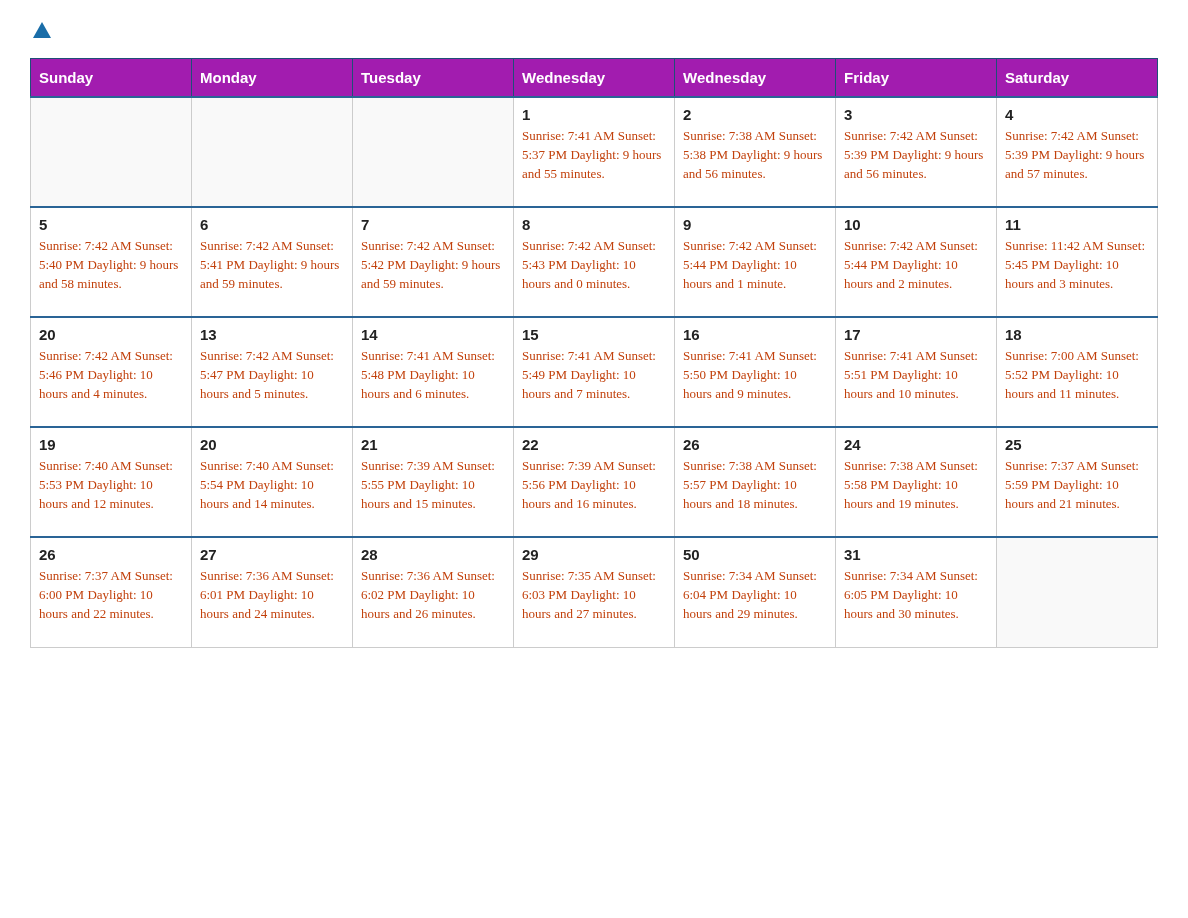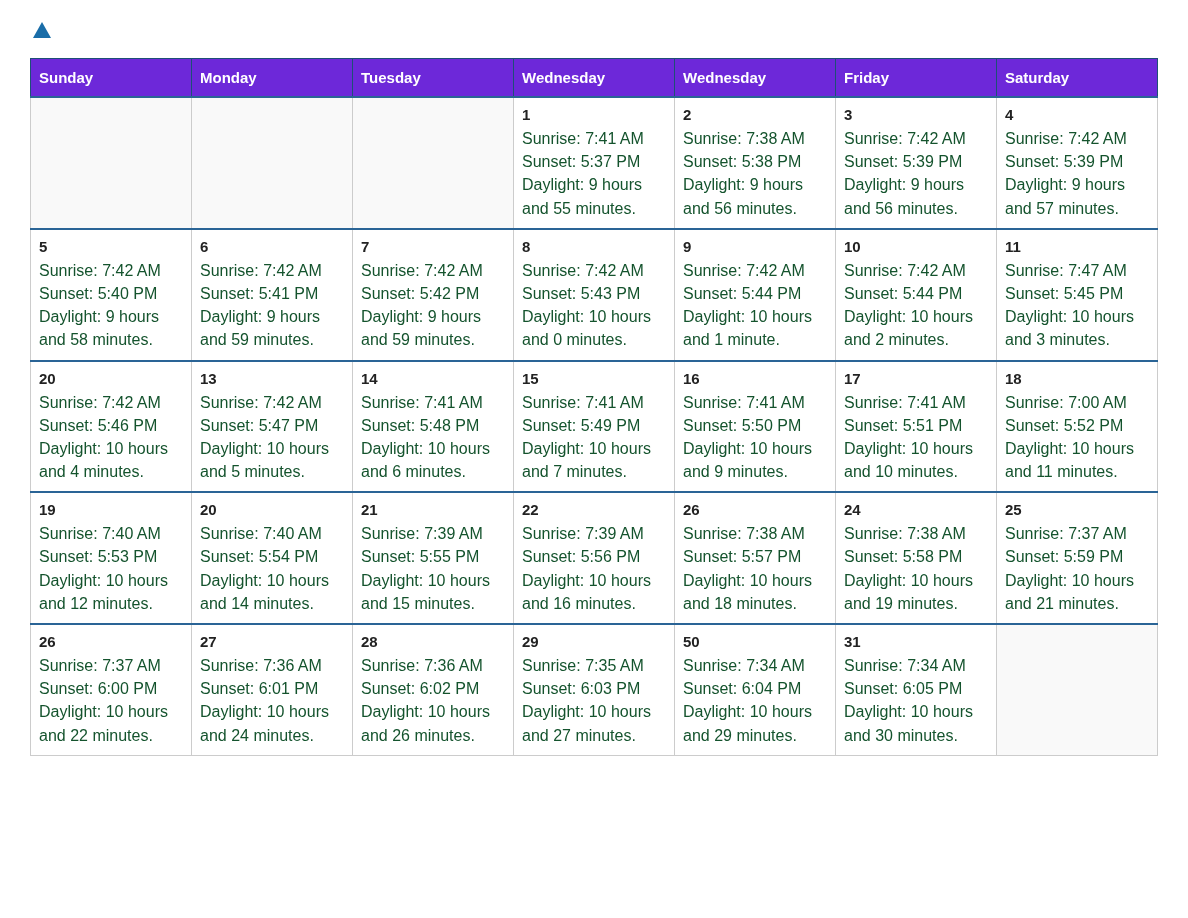--- a/index.html
+++ b/index.html
@@ -51,21 +51,21 @@
       font-size: 18px;
       color: #444;
       margin-top: 4px;
     }
     .calendar-table {
       width: 100%;
       border-collapse: collapse;
       table-layout: fixed;
     }
     .calendar-table th {
-      background-color: #6d28d9;
+      background-color: #a21caf;
       color: #fff;
       padding: 10px 8px;
       font-size: 15px;
       text-align: left;
       border: 1px solid #1e4f77;
     }
     .calendar-table td {
       vertical-align: top;
       border: 1px solid #ccc;
       padding: 8px;
@@ -74,23 +74,24 @@
       color: #333;
     }
     .day-number {
       font-size: 15px;
       font-weight: bold;
       color: #222;
       display: block;
       margin-bottom: 4px;
     }
     .day-info {
-      font-size: 16px;
-      color: #14532d;
+      font-size: 13px;
+      color: #c2410c;
       line-height: 1.45;
+      font-family: Liberation Serif, serif;
     }
     .empty-cell {
       background: #f9f9f9;
     }
     tr.week-row td {
       border-top: 2px solid #2a6496;
     }
   </style>
 </head>
 <body>
@@ -197,21 +198,21 @@
         </td>
         <td>
           <span class="day-number">10</span>
           <div class="day-info">Sunrise: 7:42 AM
 Sunset: 5:44 PM
 Daylight: 10 hours
 and 2 minutes.</div>
         </td>
         <td>
           <span class="day-number">11</span>
-          <div class="day-info">Sunrise: 7:47 AM
+          <div class="day-info">Sunrise: 11:42 AM
 Sunset: 5:45 PM
 Daylight: 10 hours
 and 3 minutes.</div>
         </td>
       </tr>
       <tr class="week-row">
         <td>
           <span class="day-number">20</span>
           <div class="day-info">Sunrise: 7:42 AM
 Sunset: 5:46 PM

